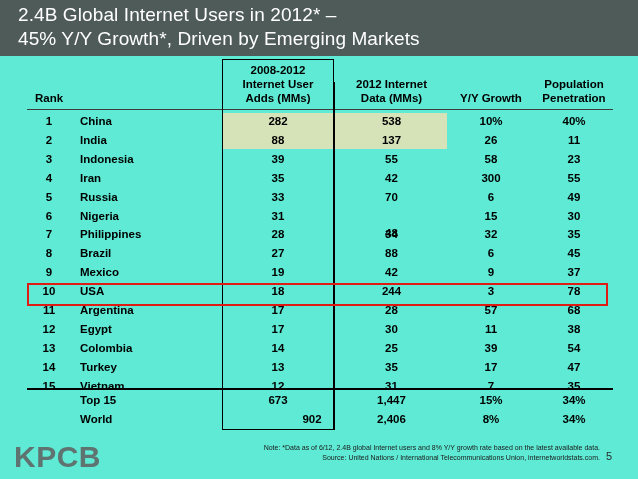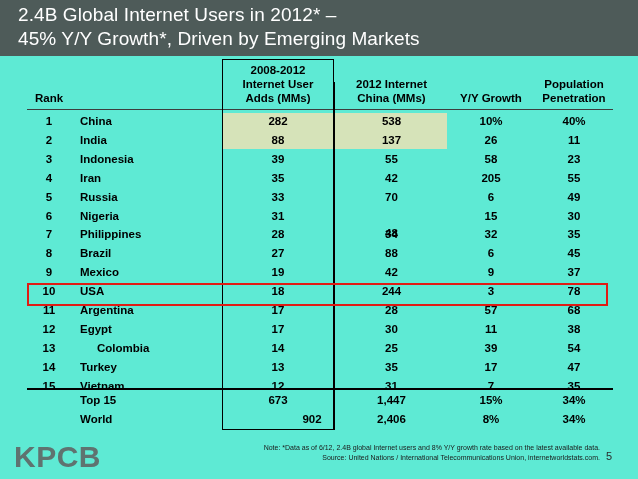--- a/index.html
+++ b/index.html
@@ -182,21 +182,21 @@
     <div id="adds-box"></div>
     <div id="usa-callout"></div>
 
     <div class="cell hdr col-rank" style="top:36px">Rank</div>
 
     <div class="cell hdr col-adds" style="top:8px">2008-2012</div>
     <div class="cell hdr col-adds" style="top:36px">Adds (MMs)</div>
     <div class="cell hdr col-adds" style="top:22px">Internet User</div>
 
     <div class="cell hdr col-users" style="top:22px">2012 Internet</div>
-    <div class="cell hdr col-users" style="top:36px">China (MMs)</div>
+    <div class="cell hdr col-users" style="top:36px">Data (MMs)</div>
 
     <div class="cell hdr col-growth" style="top:36px">Y/Y Growth</div>
 
     <div class="cell hdr col-pen" style="top:22px">Population</div>
     <div class="cell hdr col-pen" style="top:36px">Penetration</div>
 
     <div id="rows-container">
         <div class="cell col-rank" style="top: 59px;">1</div>
         <div class="cell col-country" style="top: 59px;">China</div>
         <div class="cell col-adds" style="top: 59px;">282</div>
@@ -212,21 +212,21 @@
         <div class="cell col-rank" style="top: 97px;">3</div>
         <div class="cell col-country" style="top: 97px;">Indonesia</div>
         <div class="cell col-adds" style="top: 97px;">39</div>
         <div class="cell col-users" style="top: 97px;">55</div>
         <div class="cell col-growth" style="top: 97px;">58</div>
         <div class="cell col-pen" style="top: 97px;">23</div>
         <div class="cell col-rank" style="top: 116px;">4</div>
         <div class="cell col-country" style="top: 116px;">Iran</div>
         <div class="cell col-adds" style="top: 116px;">35</div>
         <div class="cell col-users" style="top: 116px;">42</div>
-        <div class="cell col-growth" style="top: 116px;">205</div>
+        <div class="cell col-growth" style="top: 116px;">300</div>
         <div class="cell col-pen" style="top: 116px;">55</div>
         <div class="cell col-rank" style="top: 135px;">5</div>
         <div class="cell col-country" style="top: 135px;">Russia</div>
         <div class="cell col-adds" style="top: 135px;">33</div>
         <div class="cell col-users" style="top: 135px;">70</div>
         <div class="cell col-growth" style="top: 135px;">6</div>
         <div class="cell col-pen" style="top: 135px;">49</div>
         <div class="cell col-rank" style="top: 154px;">6</div>
         <div class="cell col-country" style="top: 154px;">Nigeria</div>
         <div class="cell col-adds" style="top: 154px;">31</div>
@@ -263,21 +263,21 @@
         <div class="cell col-users" style="top: 248px;">28</div>
         <div class="cell col-growth" style="top: 248px;">57</div>
         <div class="cell col-pen" style="top: 248px;">68</div>
         <div class="cell col-rank" style="top: 267px;">12</div>
         <div class="cell col-country" style="top: 267px;">Egypt</div>
         <div class="cell col-adds" style="top: 267px;">17</div>
         <div class="cell col-users" style="top: 267px;">30</div>
         <div class="cell col-growth" style="top: 267px;">11</div>
         <div class="cell col-pen" style="top: 267px;">38</div>
         <div class="cell col-rank" style="top: 286px;">13</div>
-        <div class="cell col-country" style="top: 286px; margin-left: 17px;">Colombia</div>
+        <div class="cell col-country" style="top: 286px;">Colombia</div>
         <div class="cell col-adds" style="top: 286px;">14</div>
         <div class="cell col-users" style="top: 286px;">25</div>
         <div class="cell col-growth" style="top: 286px;">39</div>
         <div class="cell col-pen" style="top: 286px;">54</div>
         <div class="cell col-rank" style="top: 305px;">14</div>
         <div class="cell col-country" style="top: 305px;">Turkey</div>
         <div class="cell col-adds" style="top: 305px;">13</div>
         <div class="cell col-users" style="top: 305px;">35</div>
         <div class="cell col-growth" style="top: 305px;">17</div>
         <div class="cell col-pen" style="top: 305px;">47</div>

